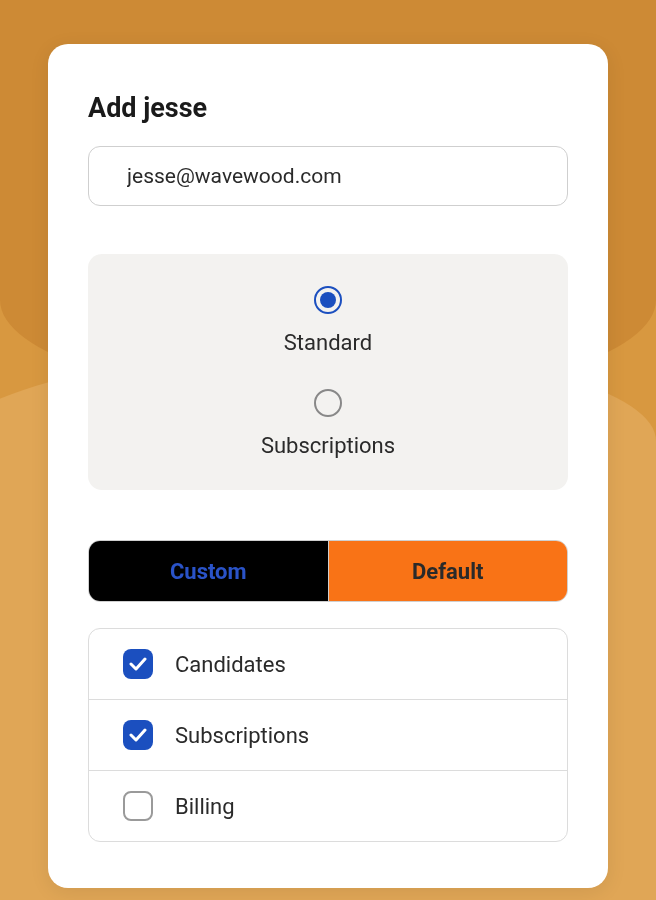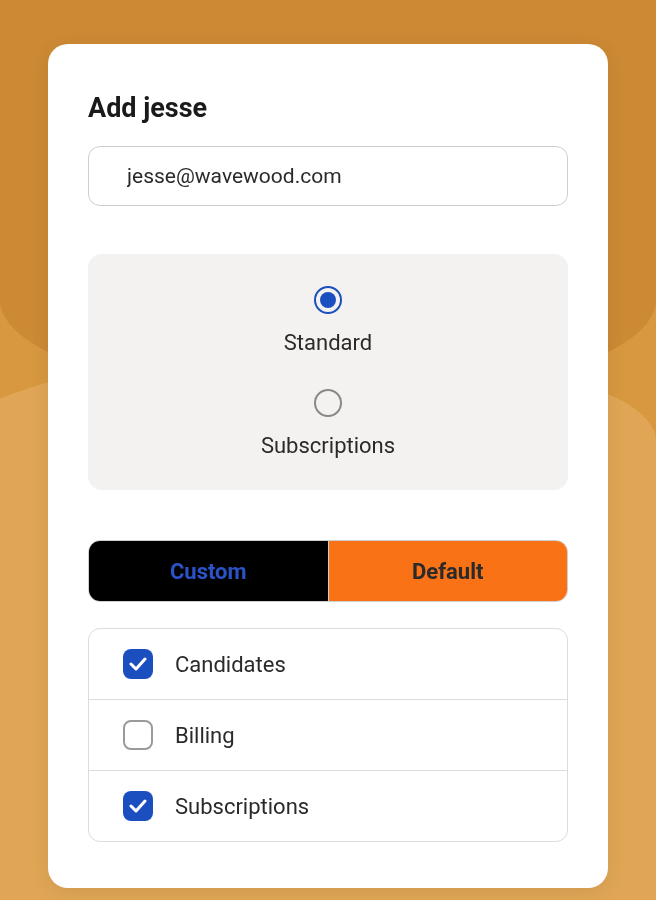--- a/index.html
+++ b/index.html
@@ -229,26 +229,26 @@
   <div class="checklist">
     <div class="check-item">
       <div class="checkbox checked">
         <svg width="18" height="14" viewBox="0 0 18 14">
           <path class="checkmark" d="M2 7 L7 12 L16 2"></path>
         </svg>
       </div>
       <span class="check-label">Candidates</span>
     </div>
     <div class="check-item">
-      <div class="checkbox unchecked"></div>
-      <span class="check-label">Billing</span>
-    </div>
-    <div class="check-item">
       <div class="checkbox checked">
         <svg width="18" height="14" viewBox="0 0 18 14">
           <path class="checkmark" d="M2 7 L7 12 L16 2"></path>
         </svg>
       </div>
       <span class="check-label">Subscriptions</span>
     </div>
+    <div class="check-item">
+      <div class="checkbox unchecked"></div>
+      <span class="check-label">Billing</span>
+    </div>
   </div>
   
 </div>
 
 </body></html>

